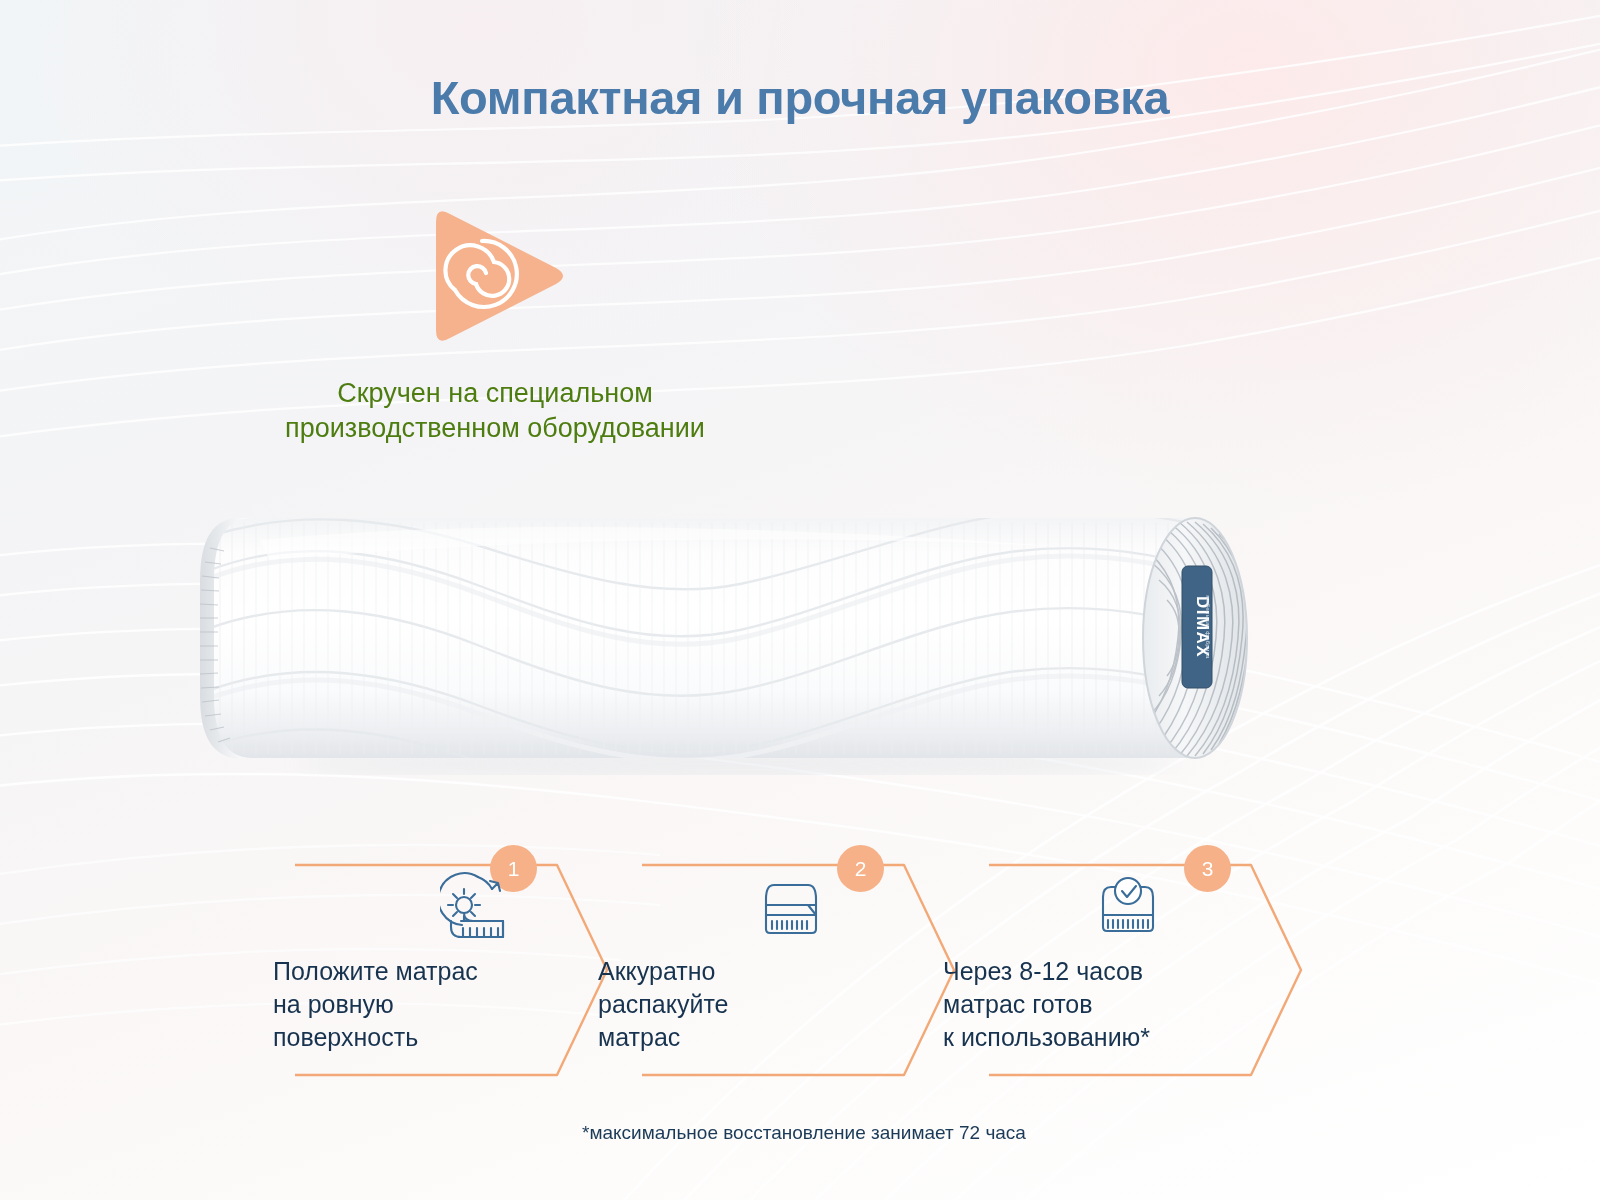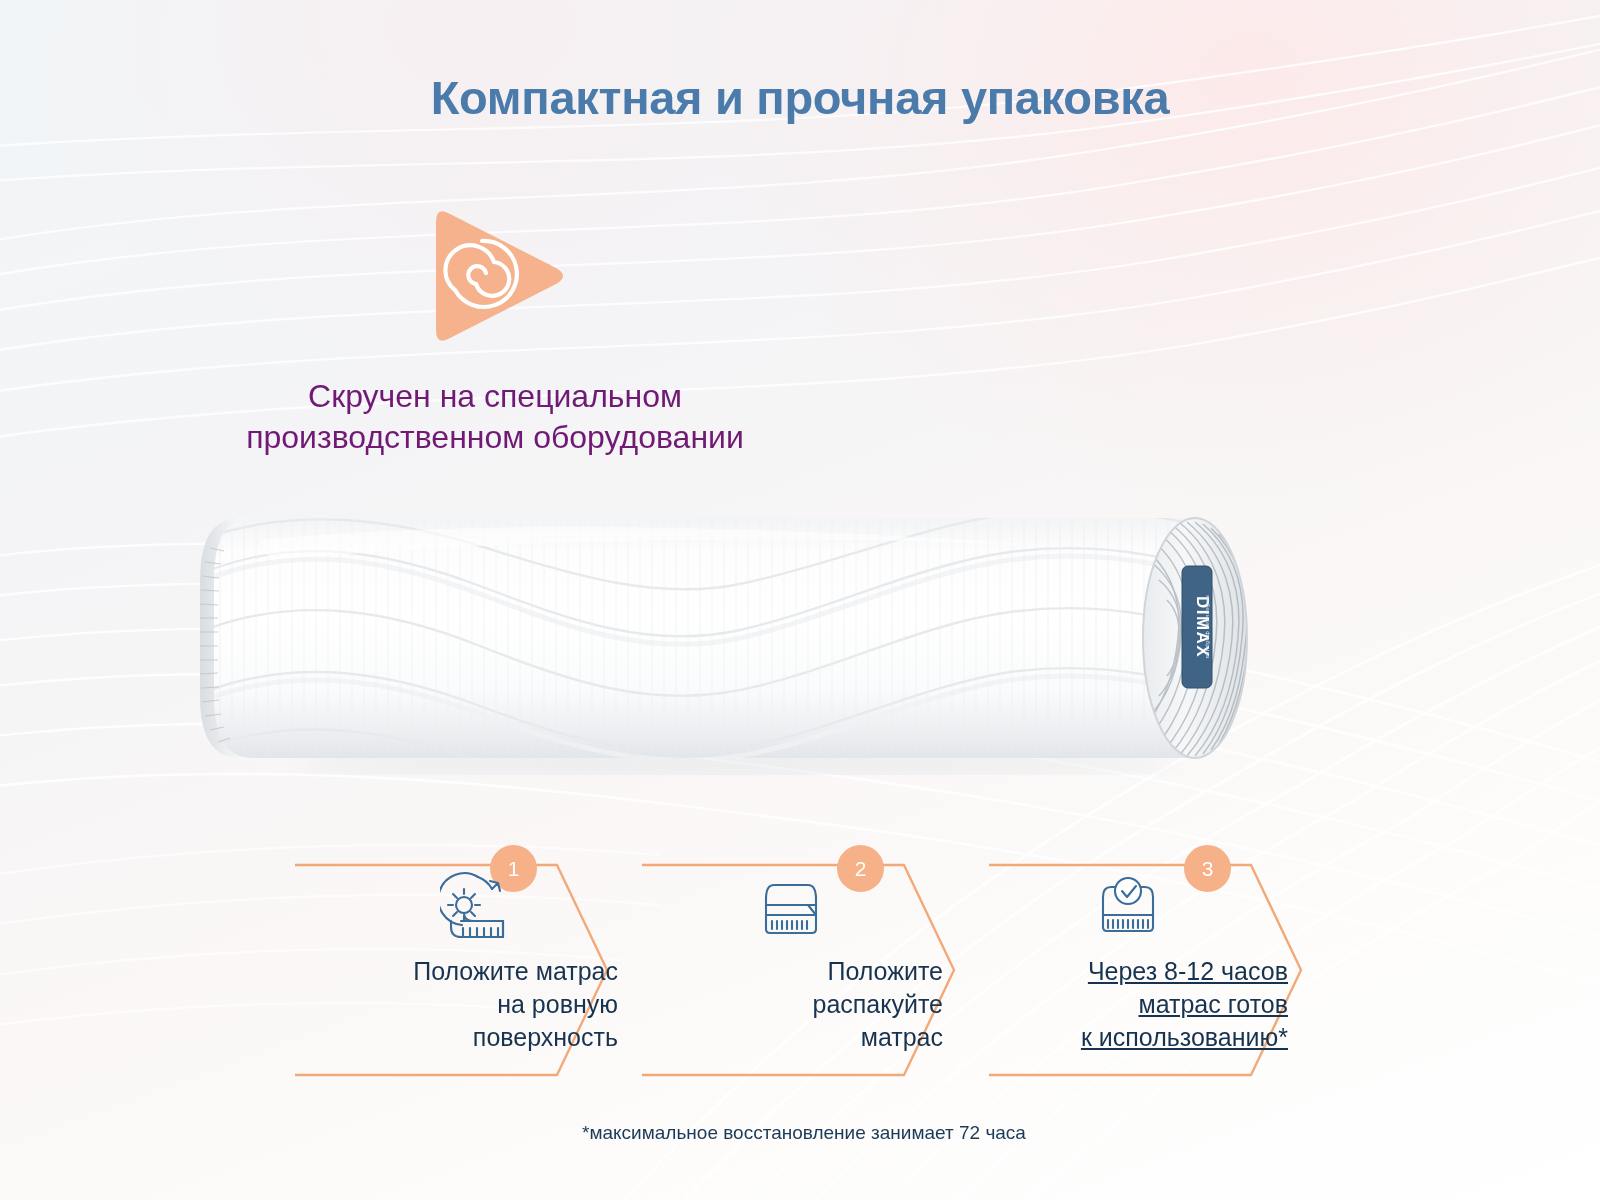--- a/index.html
+++ b/index.html
@@ -41,23 +41,23 @@
 
   
   .feature { position:absolute; text-align:center; }
   .feature .tri-wrap {
     width:170px; height:150px;
     margin:0 auto 26px auto;
     position:relative;
   }
   .feature .tri-wrap svg { position:absolute; inset:0; }
   .feature .cap {
-    font-size:32px;
+    font-size:27px;
     line-height:1.28;
-    color:#701a75;
+    color:#4d7c0f;
     white-space:pre-line;
   }
   #feature-0 { left:190px; top:200px; width:610px; }
   #feature-1 { left:840px; top:200px; width:540px; }
 
   
   #roll {
     position:absolute;
     left:180px; top:500px;
     width:1110px; height:275px;
@@ -103,29 +103,29 @@
     transform:translateX(-50%);
     width:78px; height:78px;
   }
   #step-0 .ico { left:145px; transform:none; }
   #step-1 .ico { left:110px; transform:none; }
   #step-2 .ico { left:100px; transform:none; }
   .step .stxt {
     position:absolute;
     top:110px;
     width:100%;
-    text-align:right;
+    text-align:left;
     font-size:25px;
     line-height:1.32;
     color:#17334f;
     white-space:pre-line;
   }
   #step-0 .stxt { left:-22px; }
   #step-1 .stxt { left:-44px; }
-  #step-2 .stxt { left:-46px;text-decoration:underline; }
+  #step-2 .stxt { left:-46px; }
 
   
   #footnote {
     position:absolute;
     top:1122px; left:4px; width:1600px;
     text-align:center;
     font-size:19px;
     color:#1b3a58;
   }
 </style>
@@ -330,21 +330,21 @@
         <svg viewBox="0 0 78 78" xmlns="http://www.w3.org/2000/svg">
           <g fill="none" stroke="#3a6d9a" stroke-width="2.1" stroke-linecap="round" stroke-linejoin="round">
             <path d="M14 32 q0 -14 8 -14 h34 q8 0 8 14 v6 h-50 z"></path>
             <path d="M14 38 h50 v10 h-50 z"></path>
             <path d="M14 48 h50 v14 q0 4 -4 4 h-42 q-4 0 -4 -4 z"></path>
             <path d="M56 38 l8 10"></path>
             <path d="M20 54 v8 M25 54 v8 M30 54 v8 M35 54 v8 M40 54 v8 M45 54 v8 M50 54 v8 M55 54 v8"></path>
           </g>
         </svg>
       </div>
-      <div class="stxt">Положите
+      <div class="stxt">Аккуратно
 распакуйте
 матрас</div>
     </div>
 
     <div class="step" id="step-2">
       <svg class="chev" viewBox="0 0 345 250" xmlns="http://www.w3.org/2000/svg">
         <path d="M0 20 H262 L312 125 L262 230 H0" fill="none" stroke="#f3a977" stroke-width="2.4" stroke-linejoin="round"></path>
       </svg>
       <div class="badge">3</div>
       <div class="ico">

